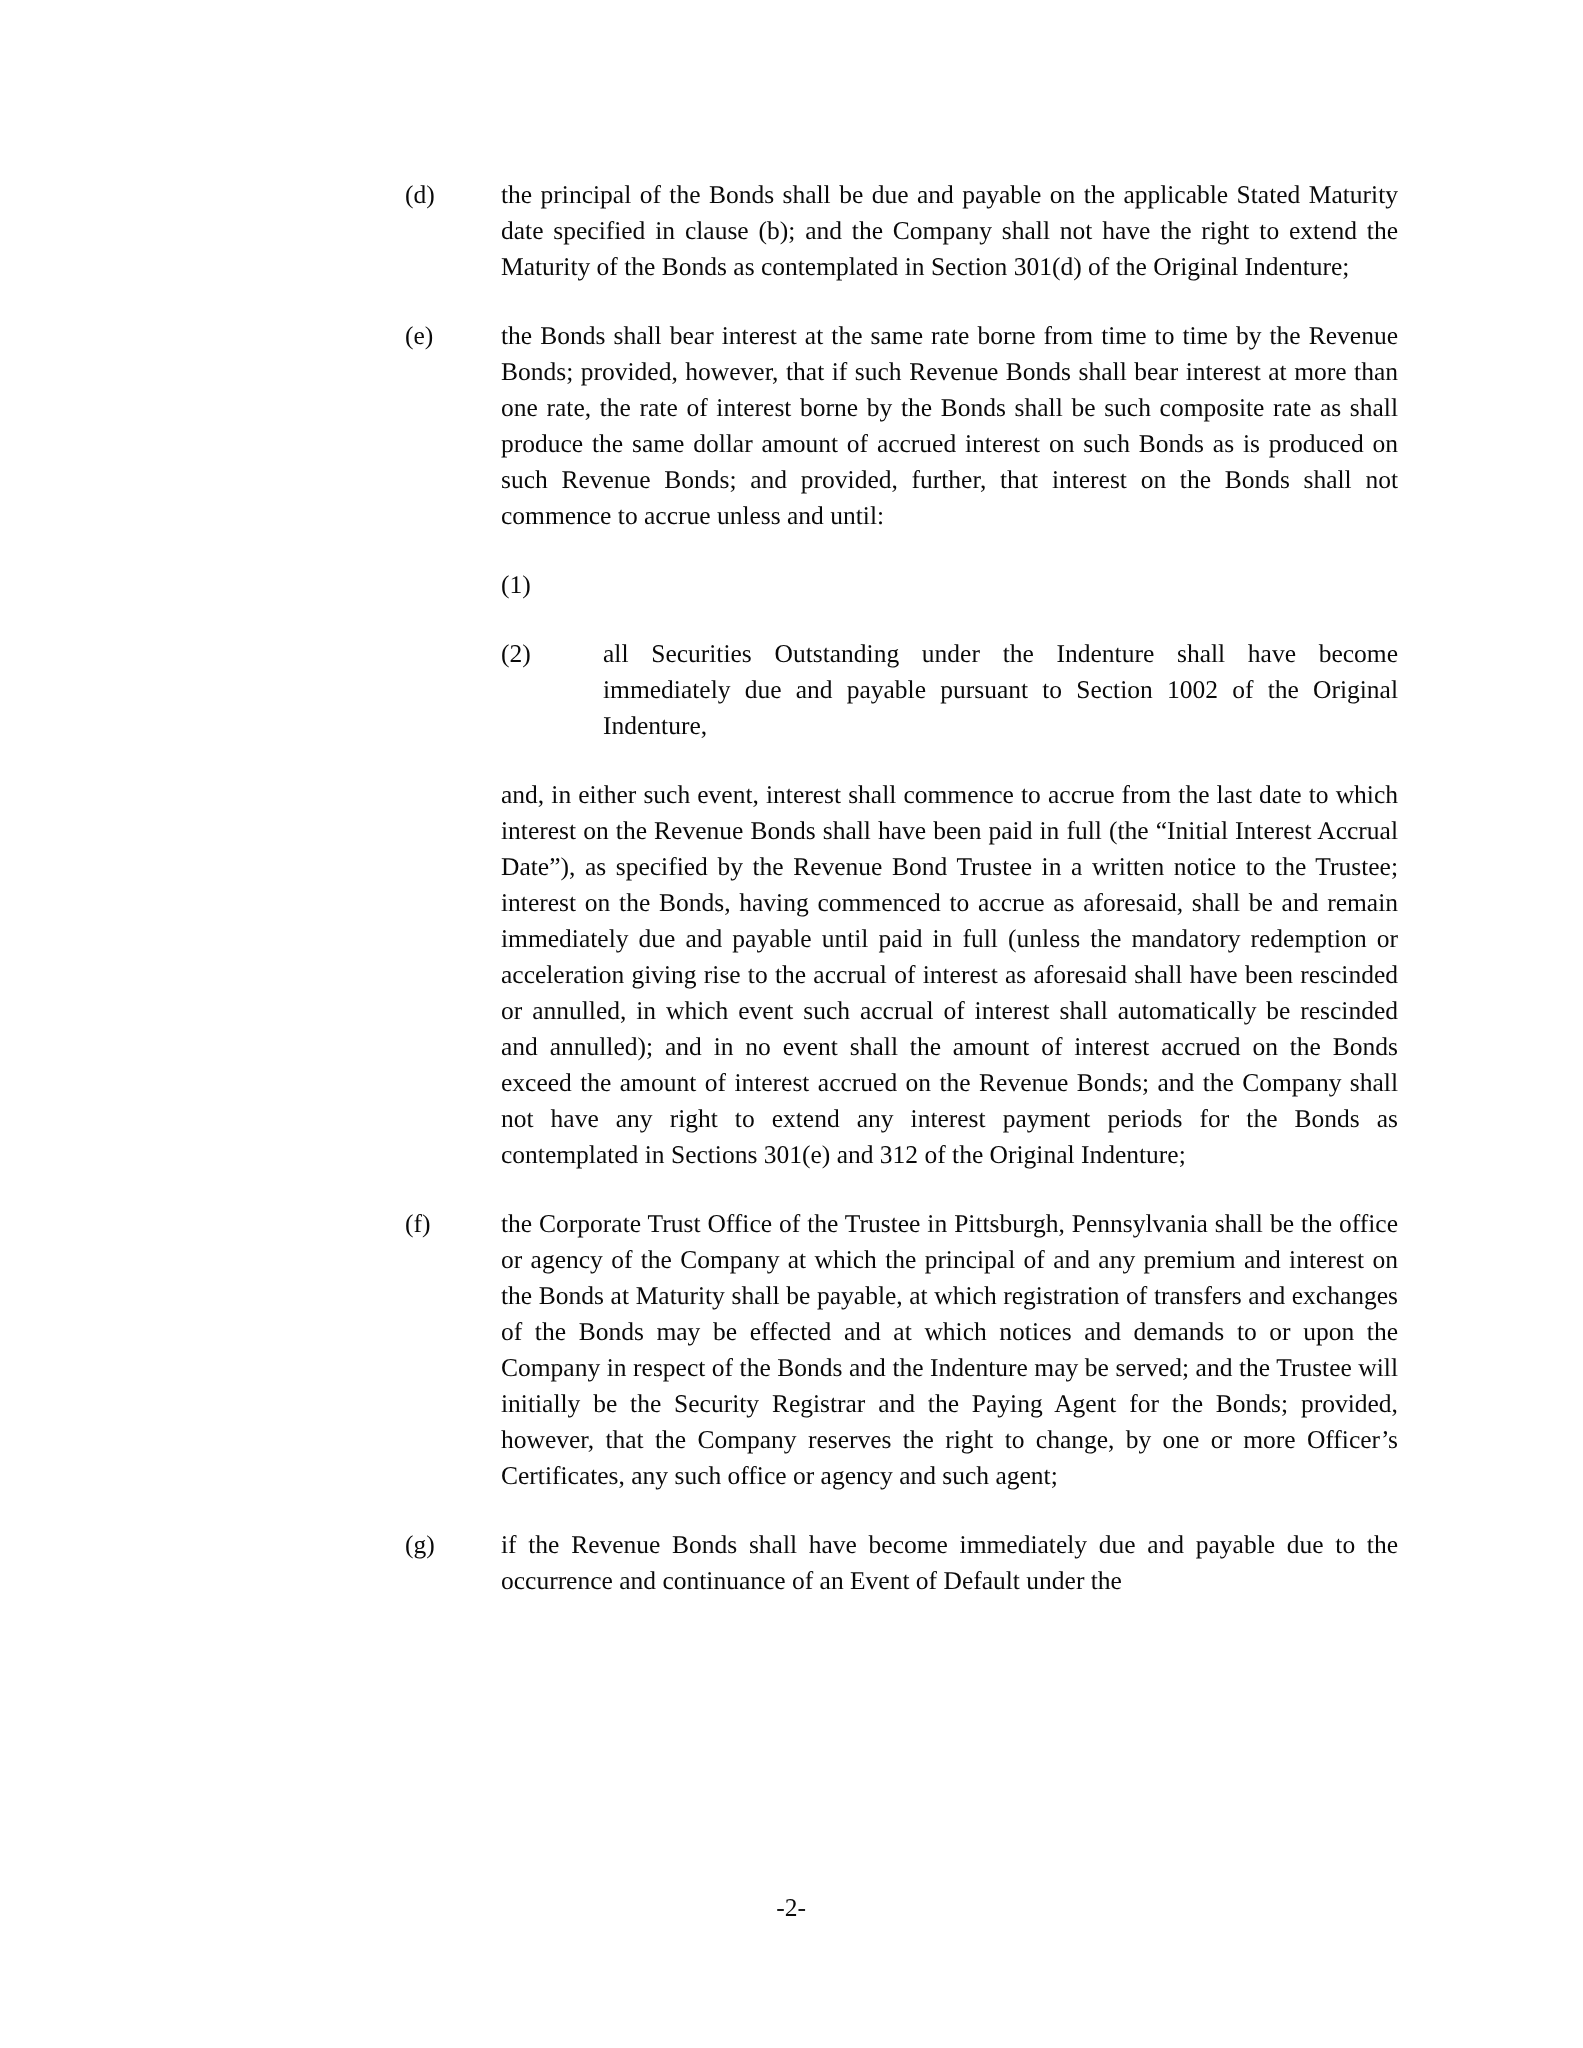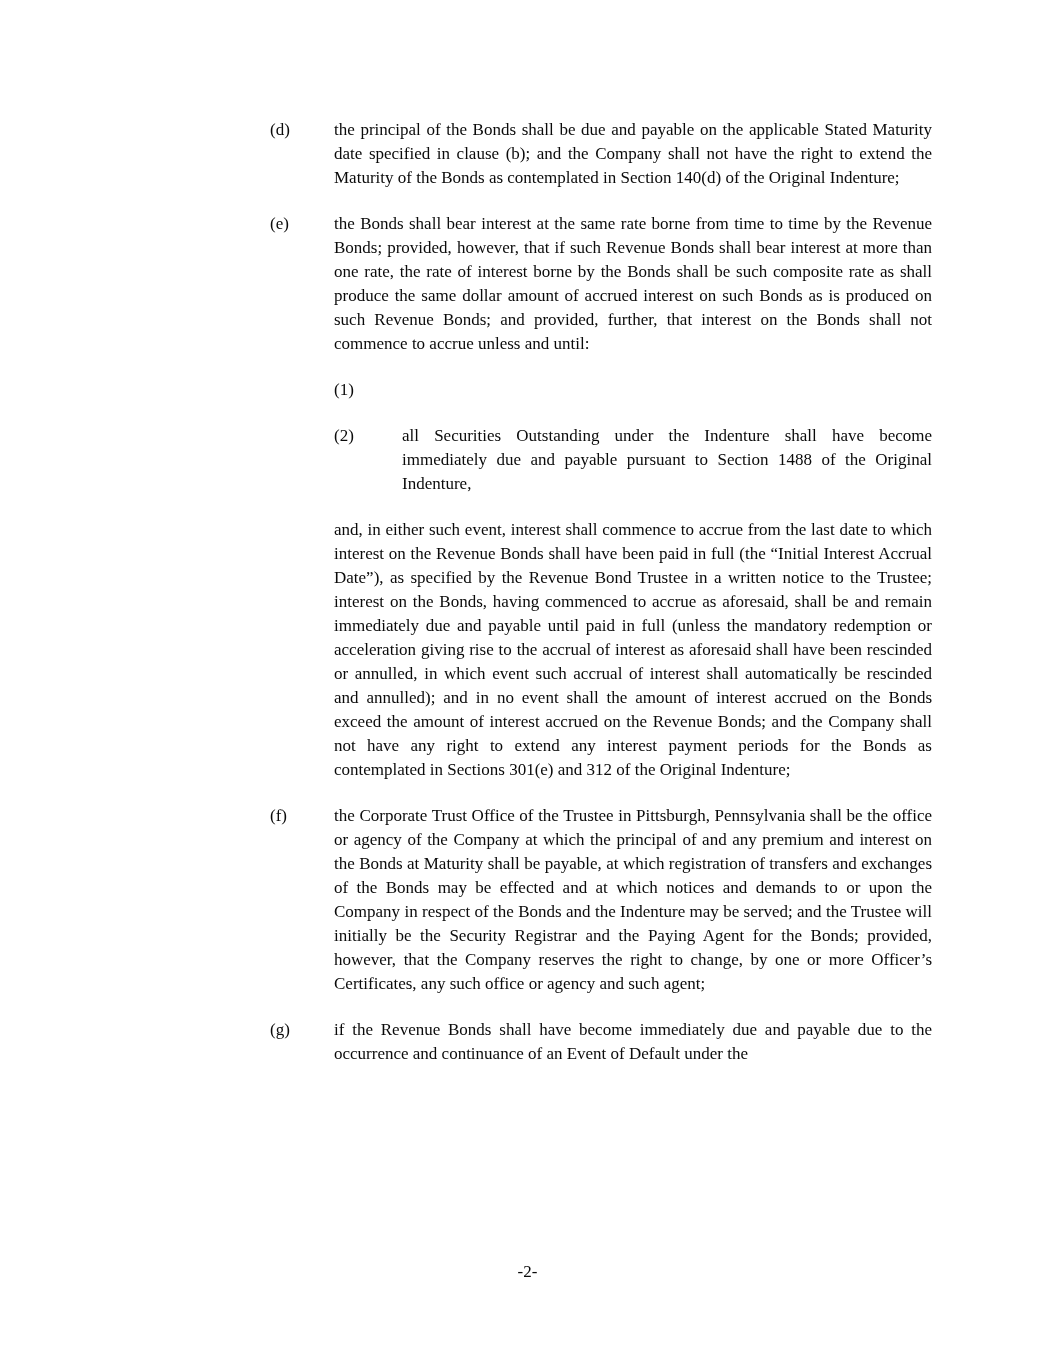--- a/index.html
+++ b/index.html
@@ -50,32 +50,32 @@
     text-align: center;
   }
 </style>
 </head>
 <body>
 
 <div class="page">
   <div class="content" id="paragraphs">
       <div class="para indent-1">
         <span class="label">(d)</span>
-        <span class="text">the principal of the Bonds shall be due and payable on the applicable Stated Maturity date specified in clause (b); and the Company shall not have the right to extend the Maturity of the Bonds as contemplated in Section 140(d) of the Original Indenture;</span>
+        <span class="text">the principal of the Bonds shall be due and payable on the applicable Stated Maturity date specified in clause (b); and the Company shall not have the right to extend the Maturity of the Bonds as contemplated in Section 301(d) of the Original Indenture;</span>
       </div>
       <div class="para indent-1">
         <span class="label">(e)</span>
         <span class="text">the Bonds shall bear interest at the same rate borne from time to time by the Revenue Bonds; provided, however, that if such Revenue Bonds shall bear interest at more than one rate, the rate of interest borne by the Bonds shall be such composite rate as shall produce the same dollar amount of accrued interest on such Bonds as is produced on such Revenue Bonds; and provided, further, that interest on the Bonds shall not commence to accrue unless and until:</span>
       </div>
       <div class="para indent-2">
         <span class="label">(1)</span>
       </div>
       <div class="para indent-2">
         <span class="label">(2)</span>
-        <span class="text">all Securities Outstanding under the Indenture shall have become immediately due and payable pursuant to Section 1488 of the Original Indenture,</span>
+        <span class="text">all Securities Outstanding under the Indenture shall have become immediately due and payable pursuant to Section 1002 of the Original Indenture,</span>
       </div>
       <div class="para indent-1">
         <span class="label"></span>
         <span class="text">and, in either such event, interest shall commence to accrue from the last date to which interest on the Revenue Bonds shall have been paid in full (the “Initial Interest Accrual Date”), as specified by the Revenue Bond Trustee in a written notice to the Trustee; interest on the Bonds, having commenced to accrue as aforesaid, shall be and remain immediately due and payable until paid in full (unless the mandatory redemption or acceleration giving rise to the accrual of interest as aforesaid shall have been rescinded or annulled, in which event such accrual of interest shall automatically be rescinded and annulled); and in no event shall the amount of interest accrued on the Bonds exceed the amount of interest accrued on the Revenue Bonds; and the Company shall not have any right to extend any interest payment periods for the Bonds as contemplated in Sections 301(e) and 312 of the Original Indenture;</span>
       </div>
       <div class="para indent-1">
         <span class="label">(f)</span>
         <span class="text">the Corporate Trust Office of the Trustee in Pittsburgh, Pennsylvania shall be the office or agency of the Company at which the principal of and any premium and interest on the Bonds at Maturity shall be payable, at which registration of transfers and exchanges of the Bonds may be effected and at which notices and demands to or upon the Company in respect of the Bonds and the Indenture may be served; and the Trustee will initially be the Security Registrar and the Paying Agent for the Bonds; provided, however, that the Company reserves the right to change, by one or more Officer’s Certificates, any such office or agency and such agent;</span>
       </div>
       <div class="para indent-1">

